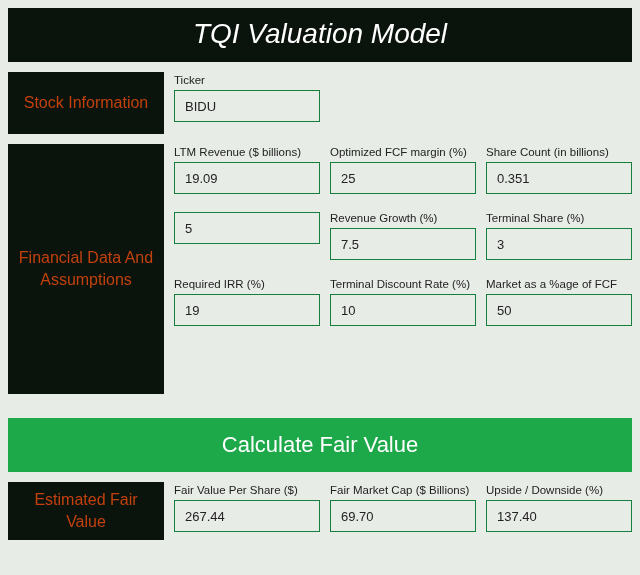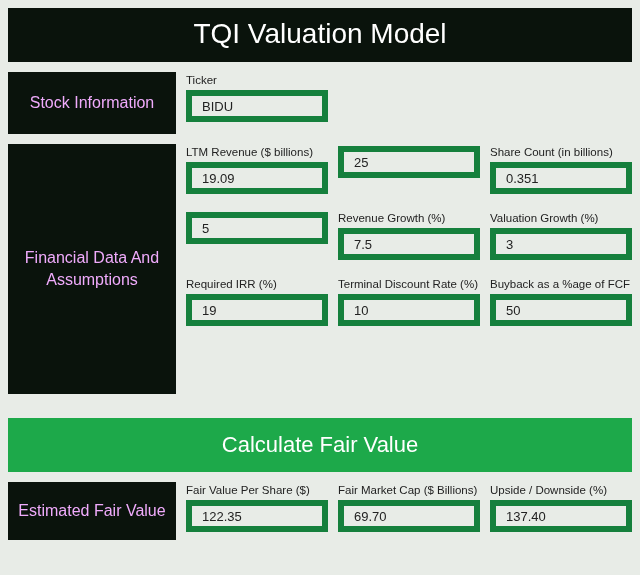--- a/index.html
+++ b/index.html
@@ -14,30 +14,31 @@
     padding: 8px;
   }
   .title-bar {
     background: #0a130c;
     color: #fff;
     text-align: center;
     font-size: 28px;
     font-weight: 400;
     padding: 10px 0 12px 0;
     margin-bottom: 10px;
+    font-style: italic;
   }
   .section {
     display: flex;
     gap: 10px;
     margin-bottom: 10px;
   }
   .section-label {
     background: #0a130c;
-    color: #f0abfc;
-    width: 168px;
+    color: #c2410c;
+    width: 156px;
     flex-shrink: 0;
     display: flex;
     align-items: center;
     justify-content: center;
     text-align: center;
     font-size: 16px;
     padding: 6px;
     line-height: 1.35;
   }
   .fields {
@@ -57,21 +58,21 @@
     flex-direction: column;
   }
   .field-empty { flex:1; }
   .flabel {
     font-size: 11.5px;
     color: #222;
     margin-bottom: 4px;
     white-space: nowrap;
   }
   .fbox {
-    border: 6px solid #15803d;
+    border: 1px solid #15803d;
     background: #e8ece7;
     padding: 8px 10px;
     font-size: 13px;
     color: #222;
     height: 32px;
     display: flex;
     align-items: center;
   }
   .calc-btn {
     background: #1da94a;
@@ -110,66 +111,67 @@
 
   <div class="section sec-fin">
     <div class="section-label">Financial Data And Assumptions</div>
     <div class="fields">
       <div class="row">
         <div class="field">
           <div class="flabel">LTM Revenue ($ billions)</div>
           <div class="fbox">19.09</div>
         </div>
         <div class="field">
+          <div class="flabel">Optimized FCF margin (%)</div>
           <div class="fbox">25</div>
         </div>
         <div class="field">
           <div class="flabel">Share Count (in billions)</div>
           <div class="fbox">0.351</div>
         </div>
       </div>
       <div class="row">
         <div class="field">
           <div class="fbox">5</div>
         </div>
         <div class="field">
           <div class="flabel">Revenue Growth (%)</div>
           <div class="fbox">7.5</div>
         </div>
         <div class="field">
-          <div class="flabel">Valuation Growth (%)</div>
+          <div class="flabel">Terminal Share (%)</div>
           <div class="fbox">3</div>
         </div>
       </div>
       <div class="row">
         <div class="field">
           <div class="flabel">Required IRR (%)</div>
           <div class="fbox">19</div>
         </div>
         <div class="field">
           <div class="flabel">Terminal Discount Rate (%)</div>
           <div class="fbox">10</div>
         </div>
         <div class="field">
-          <div class="flabel">Buyback as a %age of FCF</div>
+          <div class="flabel">Market as a %age of FCF</div>
           <div class="fbox">50</div>
         </div>
       </div>
     </div>
   </div>
 
   <div class="calc-btn">Calculate Fair Value</div>
 
   <div class="section sec-est">
     <div class="section-label">Estimated Fair Value</div>
     <div class="fields">
       <div class="row">
         <div class="field">
           <div class="flabel">Fair Value Per Share ($)</div>
-          <div class="fbox">122.35</div>
+          <div class="fbox">267.44</div>
         </div>
         <div class="field">
           <div class="flabel">Fair Market Cap ($ Billions)</div>
           <div class="fbox">69.70</div>
         </div>
         <div class="field">
           <div class="flabel">Upside / Downside (%)</div>
           <div class="fbox">137.40</div>
         </div>
       </div>

